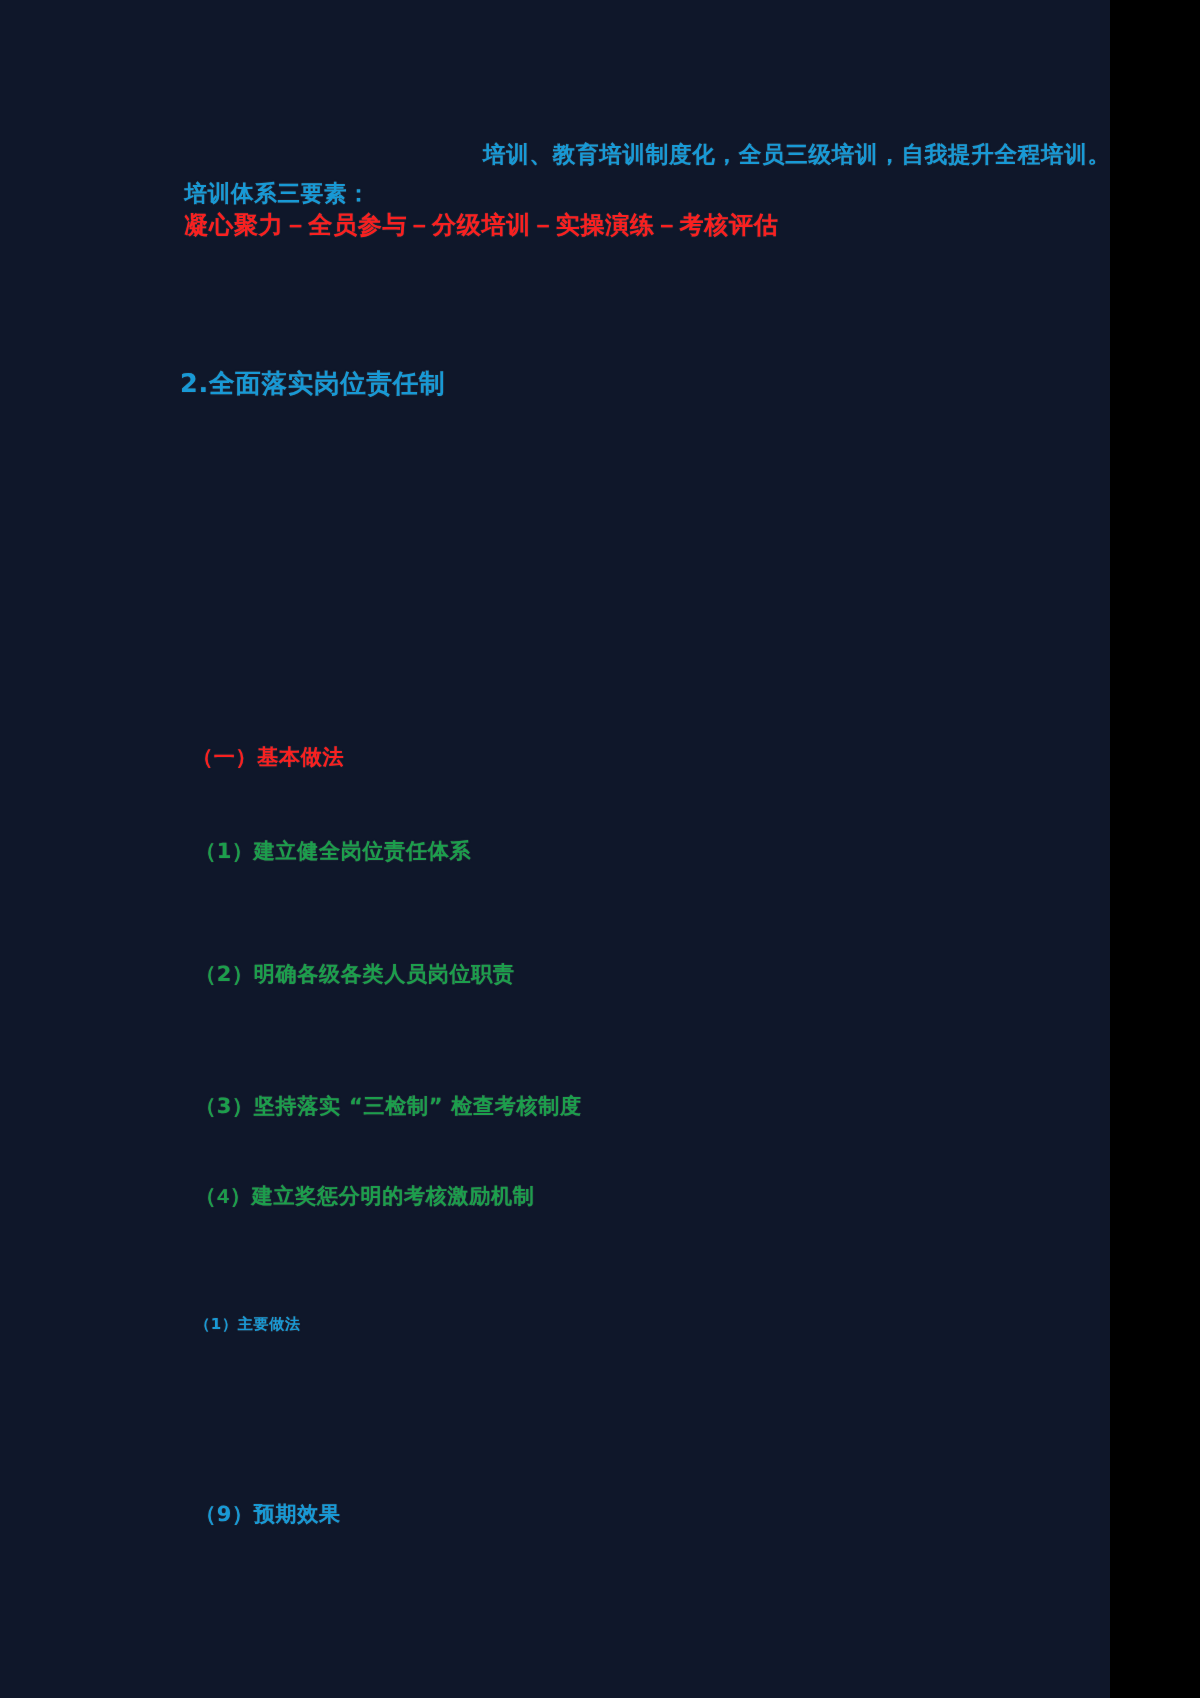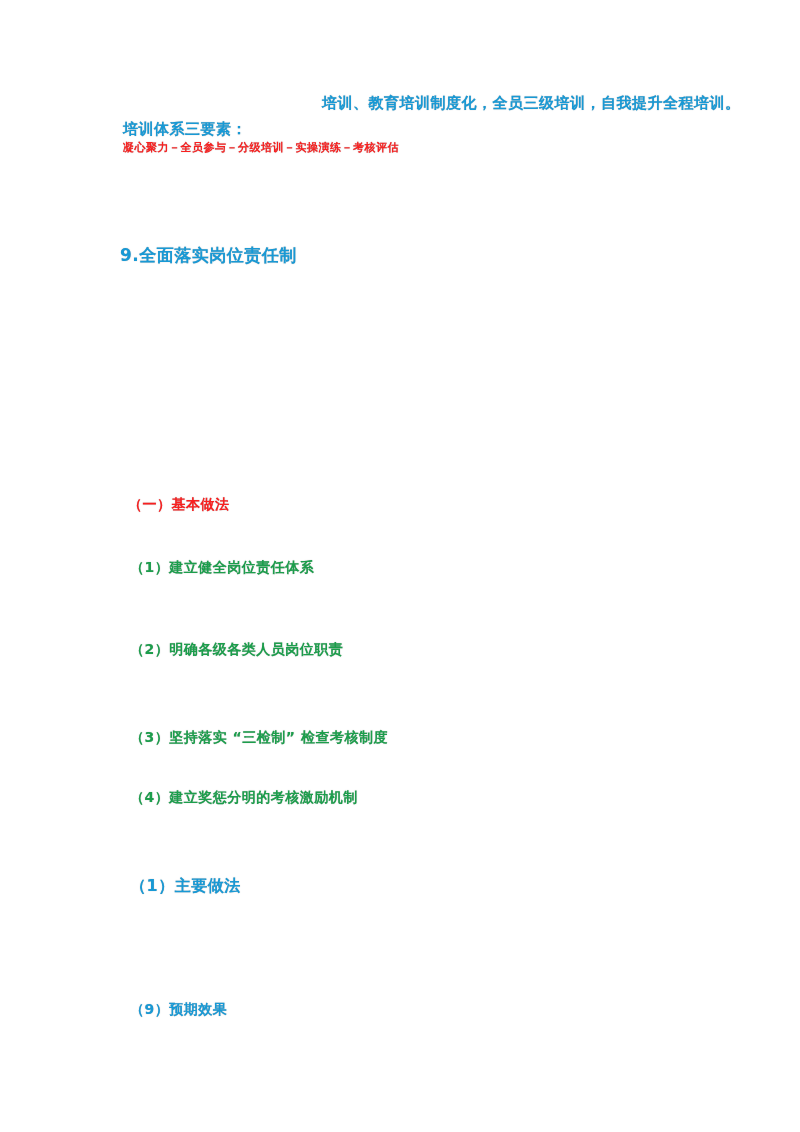--- a/index.html
+++ b/index.html
@@ -4,56 +4,56 @@
 <style>
   html,body{
     margin:0; padding:0;
     background:#000000;
     width:800px; height:1132px;
     overflow:hidden;
     font-family:"DejaVu Sans","Liberation Sans",sans-serif;
   }
   .page{
     position:relative;
-    width:800px; height:1132px;
-    background:#ffffff;
+    width:740px; height:1132px;
+    background:#0f172a;
   }
   .line{
     position:absolute;
     font-weight:bold;
     white-space:nowrap;
     letter-spacing:0.5px;
     text-shadow:0 0 1px rgba(110,110,110,0.55);
   }
   
   .l-top       {left:322px; top:94px;  font-size:15px; color:#1899D5;}
   .l-bluelabel {left:123px; top:120px; font-size:15px; color:#1899D5;}
-  .l-redchain1 {left:123px; top:140px; font-size:11px; color:#F92020;}
+  .l-redchain1 {left:123px; top:140px; font-size:16px; color:#F92020;}
   .l-heading   {left:120px; top:244px; font-size:17px; color:#1899D5;}
   .l-redchain2 {left:123px; top:349px; font-size:14px; color:#F92020;}
   .l-redsub    {left:128px; top:496px; font-size:14px; color:#F92020;}
   .l-green1    {left:130px; top:559px; font-size:14px; color:#1C9E4C;}
   .l-green2    {left:130px; top:641px; font-size:14px; color:#1C9E4C;}
   .l-green3    {left:130px; top:729px; font-size:14px; color:#1C9E4C;}
-  .l-green4    {left:130px; top:789px; font-size:14px; color:#1C9E4C;}
-  .l-blue1     {left:130px; top:876px; font-size:16px; color:#1899D5;}
+  .l-green4    {left:130px; top:789px; font-size:14px; color:#1C9E4C;font-family:Liberation Mono, monospace;}
+  .l-blue1     {left:130px; top:876px; font-size:10px; color:#1899D5;}
   .l-blue2     {left:130px; top:1001px;font-size:14px; color:#1899D5;}
 </style>
 </head>
 <body>
 
 <div class="page">
 
   <div class="line l-top">培训、教育培训制度化，全员三级培训，自我提升全程培训。</div>
 
   <div class="line l-bluelabel">培训体系三要素：</div>
 
   <div class="line l-redchain1">凝心聚力－全员参与－分级培训－实操演练－考核评估</div>
 
-  <div class="line l-heading">9.全面落实岗位责任制</div>
+  <div class="line l-heading">2.全面落实岗位责任制</div>
 
 
   <div class="line l-redsub">（一）基本做法</div>
 
   <div class="line l-green1">（1）建立健全岗位责任体系</div>
 
   <div class="line l-green2">（2）明确各级各类人员岗位职责</div>
 
   <div class="line l-green3">（3）坚持落实 “三检制” 检查考核制度</div>
 

